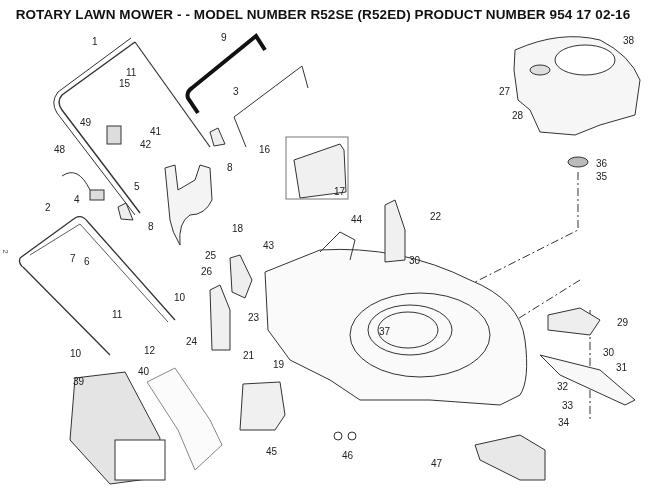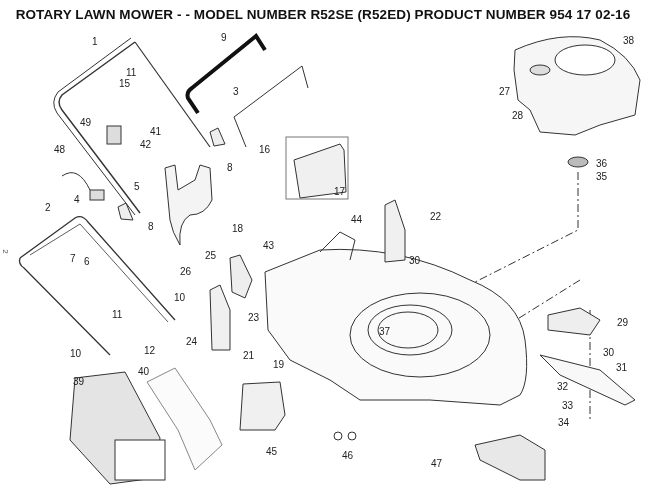--- a/index.html
+++ b/index.html
@@ -106,21 +106,21 @@
 <div class="lbl" style="left:259px;top:145px">16</div>
 <div class="lbl" style="left:334px;top:187px">17</div>
 <div class="lbl" style="left:232px;top:224px">18</div>
 <div class="lbl" style="left:273px;top:360px">19</div>
 <div class="lbl" style="left:409px;top:256px">30</div>
 <div class="lbl" style="left:243px;top:351px">21</div>
 <div class="lbl" style="left:430px;top:212px">22</div>
 <div class="lbl" style="left:248px;top:313px">23</div>
 <div class="lbl" style="left:186px;top:337px">24</div>
 <div class="lbl" style="left:205px;top:251px">25</div>
-<div class="lbl" style="left:180px;top:267px">26</div>
+<div class="lbl" style="left:201px;top:267px">26</div>
 <div class="lbl" style="left:499px;top:87px">27</div>
 <div class="lbl" style="left:512px;top:111px">28</div>
 <div class="lbl" style="left:617px;top:318px">29</div>
 <div class="lbl" style="left:603px;top:348px">30</div>
 <div class="lbl" style="left:616px;top:363px">31</div>
 <div class="lbl" style="left:557px;top:382px">32</div>
 <div class="lbl" style="left:562px;top:401px">33</div>
 <div class="lbl" style="left:558px;top:418px">34</div>
 <div class="lbl" style="left:596px;top:172px">35</div>
 <div class="lbl" style="left:596px;top:159px">36</div>

